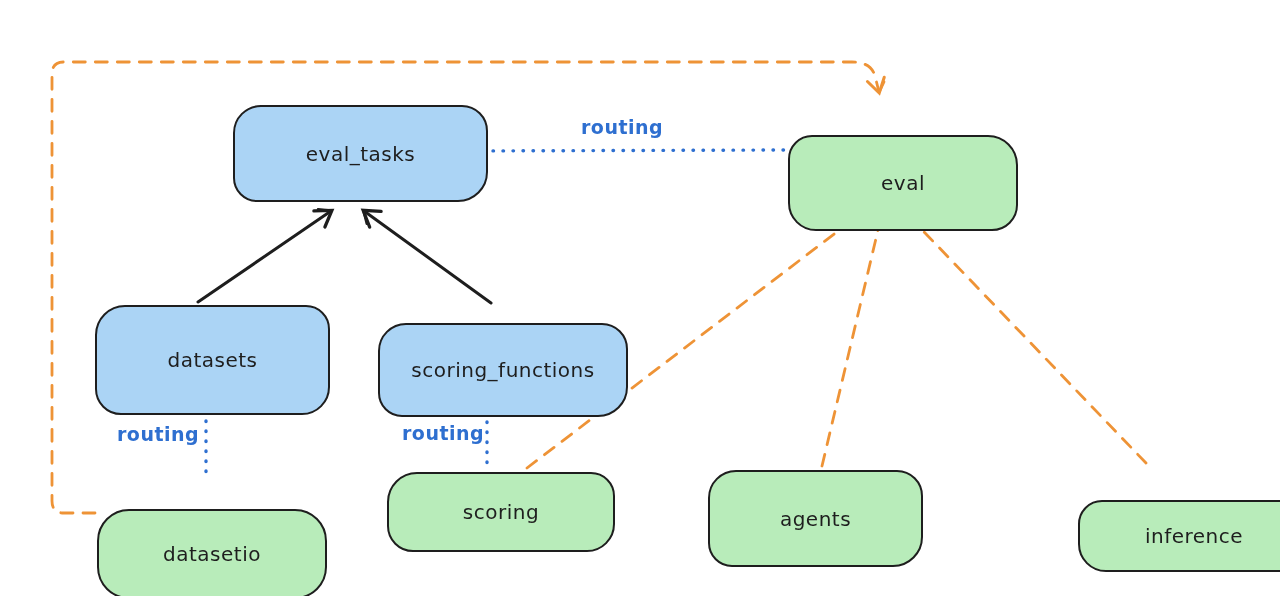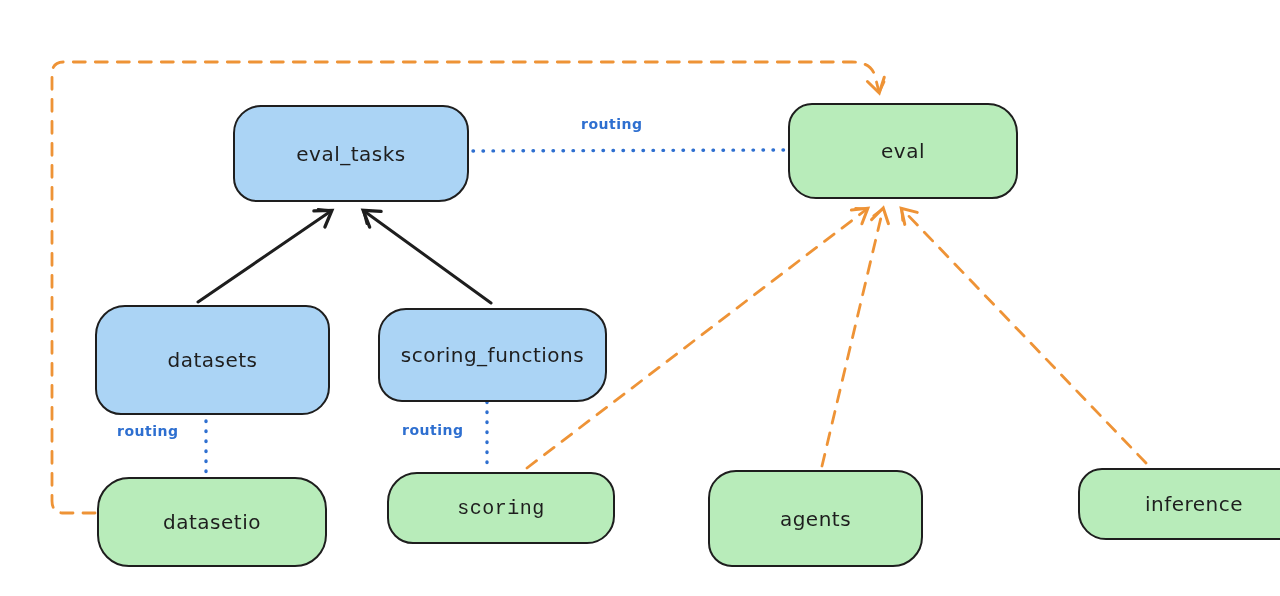--- a/index.html
+++ b/index.html
@@ -31,36 +31,36 @@
     font-size: 20px;
     letter-spacing: 0.5px;
     box-sizing: border-box;
     background: #fff;
   }
   .node.blue  { background: var(--blue-fill, #abd4f5); }
   .node.green { background: var(--green-fill, #b8ecba); }
 
   
   .r1 { border-radius: 28px 26px 30px 24px; }
-  .r2 { border-radius: 24px 30px 26px 28px; }
+  .r2 { border-radius: 24px 30px 26px 28px; margin-top: 32px; }
   .r3 { border-radius: 30px 24px 28px 26px; }
 
-  #node-eval-tasks        { left: 233px; top: 105px; width: 236px; height: 97px; }
+  #node-eval-tasks        { left: 233px; top: 105px; width: 255px; height: 97px; }
   #node-eval              { left: 788px; top: 103px; width: 230px; height: 96px; }
   #node-datasets          { left:  95px; top: 305px; width: 235px; height: 110px; }
-  #node-scoring-functions { left: 378px; top: 308px; width: 229px; height: 94px; }
+  #node-scoring-functions { left: 378px; top: 323px; width: 250px; height: 94px; }
   #node-datasetio         { left:  97px; top: 477px; width: 230px; height: 90px; border-radius: 32px; }
-  #node-scoring           { left: 387px; top: 472px; width: 228px; height: 72px; font-family: Liberation Mono, monospace; }
+  #node-scoring           { left: 387px; top: 472px; width: 228px; height: 80px; }
   #node-agents            { left: 708px; top: 470px; width: 215px; height: 97px; }
   #node-inference         { left: 1078px; top: 468px; width: 232px; height: 72px; }
 
   .edge-label {
     position: absolute;
     color: var(--blue-line, #2e6fd0);
-    font-size: 14px;
+    font-size: 19px;
     font-weight: bold;
     letter-spacing: 0.5px;
     white-space: nowrap;
   }
   #routing-label-top  { left: 581px; top: 116px; }
   #routing-label-left { left: 117px; top: 423px; }
   #routing-label-mid  { left: 402px; top: 422px; }
 </style>
 </head>
 <body>

